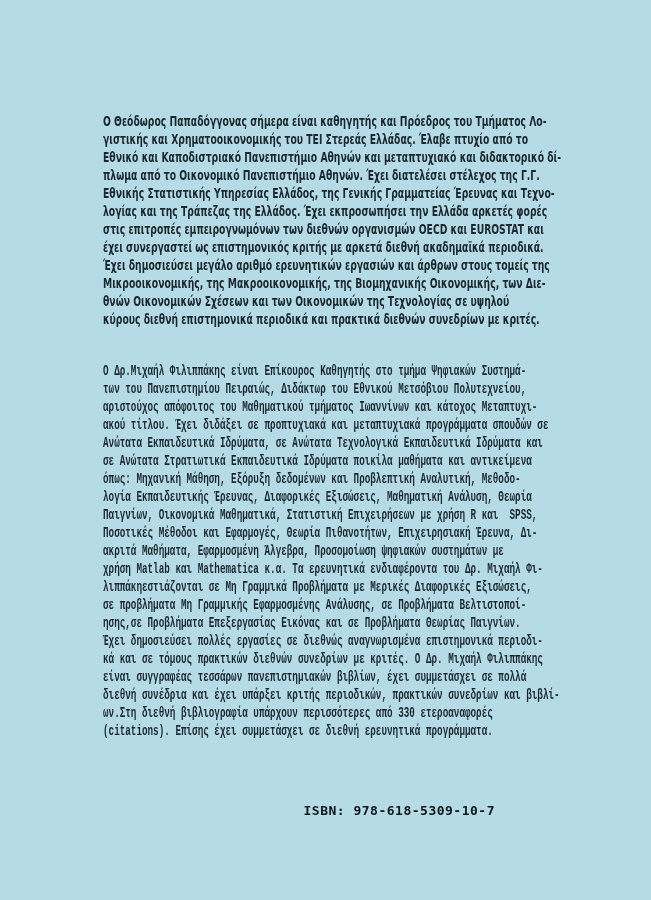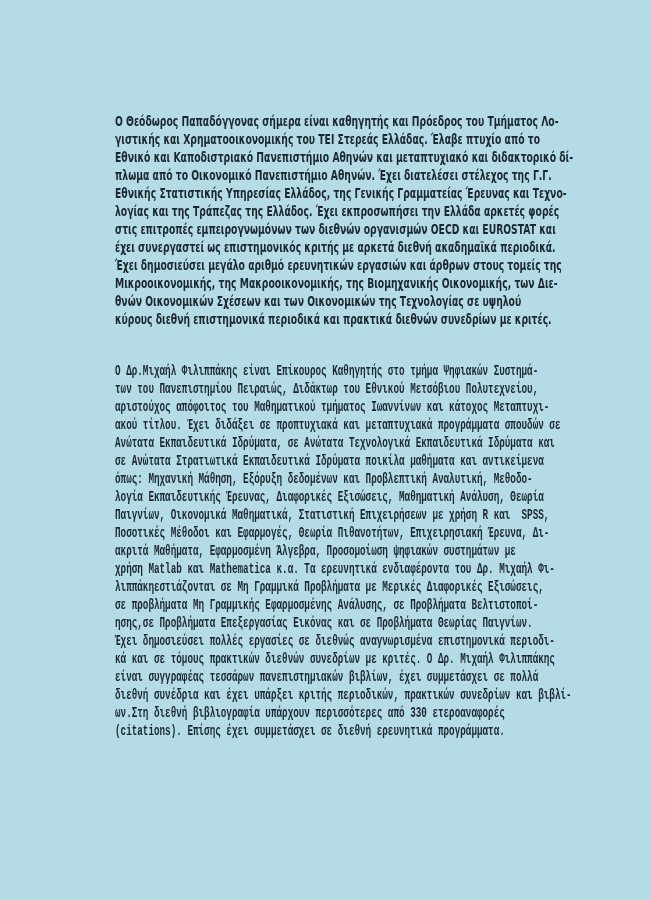--- a/index.html
+++ b/index.html
@@ -12,21 +12,20 @@
     overflow: hidden;
     background: #b5dce6;
   }
   .cover {
     position: relative;
     width: 583px;
     height: 900px;
     font-family: "DejaVu Sans", sans-serif;
     font-weight: bold;
     overflow: hidden;
-    margin-left: 12px;
   }
   .bio {
     position: absolute;
     left: 103px;
     width: 458px;
     font-size: 14px;
     line-height: 18px;
     color: #1b2730;
   }
   .bio-1 { top: 112px; }
@@ -82,13 +81,14 @@
       <div class="line" style="transform: scaleX(0.662823);">λιππάκηεστιάζονται σε Μη Γραμμικά Προβλήματα με Μερικές Διαφορικές Εξισώσεις,</div>
       <div class="line" style="transform: scaleX(0.662823);">σε προβλήματα Μη Γραμμικής Εφαρμοσμένης Ανάλυσης, σε Προβλήματα Βελτιστοποί-</div>
       <div class="line" style="transform: scaleX(0.662823);">ησης,σε Προβλήματα Επεξεργασίας Εικόνας και σε Προβλήματα Θεωρίας Παιγνίων.</div>
       <div class="line" style="transform: scaleX(0.662823);">Έχει δημοσιεύσει πολλές εργασίες σε διεθνώς αναγνωρισμένα επιστημονικά περιοδι-</div>
       <div class="line" style="transform: scaleX(0.662823);">κά και σε τόμους πρακτικών διεθνών συνεδρίων με κριτές. Ο Δρ. Μιχαήλ Φιλιππάκης</div>
       <div class="line" style="transform: scaleX(0.662823);">είναι συγγραφέας τεσσάρων πανεπιστημιακών βιβλίων, έχει συμμετάσχει σε πολλά</div>
       <div class="line" style="transform: scaleX(0.662823);">διεθνή συνέδρια και έχει υπάρξει κριτής περιοδικών, πρακτικών συνεδρίων και βιβλί-</div>
       <div class="line" style="transform: scaleX(0.662823);">ων.Στη διεθνή βιβλιογραφία υπάρχουν περισσότερες από 330 ετεροαναφορές</div>
       <div class="line" style="transform: scaleX(0.662823);">(citations). Επίσης έχει συμμετάσχει σε διεθνή ερευνητικά προγράμματα.</div>
     </div>
+  <div class="isbn" style="color: rgb(16, 22, 27);">ISBN: 978-618-5309-10-7</div>
 </div>
 
 </body></html>

